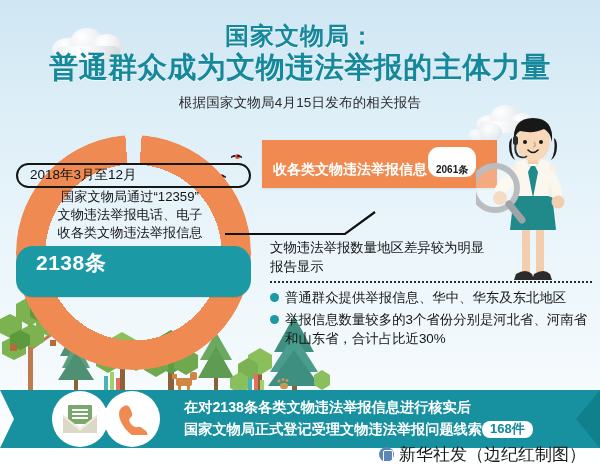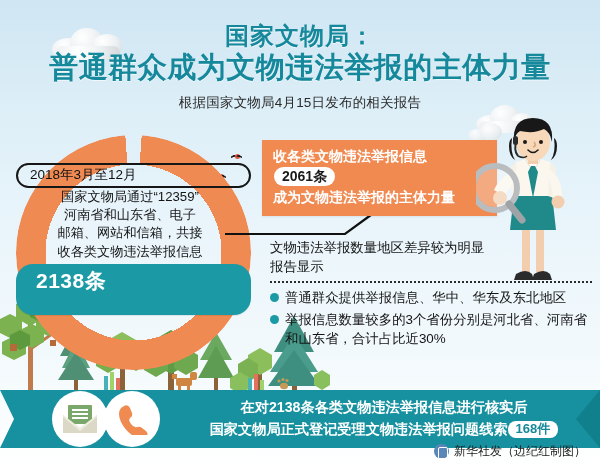--- a/index.html
+++ b/index.html
@@ -77,21 +77,21 @@
 
   
   .callout {
     position: absolute; left: 262px; top: 140px; width: 235px;
     background: #f08a51; padding: 7px 10px 8px 11px;
     color: #ffffff; font-size: 14px; line-height: 1.42; font-weight: bold;
     box-shadow: 0 1px 2px rgba(0,0,0,.08);
   }
   .callout .num-pill {
     display: inline-block; background: #ffffff; color: #1a1a1a;
-    border-radius: 11px; padding: 0px 8px 1px; font-size: 14px; font-weight: bold;
+    border-radius: 11px; padding: 16px 8px 1px; font-size: 10px; font-weight: bold;
     margin-left: 1px; line-height: 1.32; vertical-align: 1px;
   }
 
   
   .report { position: absolute; left: 270px; top: 238px; width: 326px; }
   .report-lead { font-size: 13.4px; line-height: 1.42; color: #141414; }
   .dotted { margin: 5px 0 5px; border-top: 2px dotted #2b2b2b; width: 322px; }
   .bullets { list-style: none; }
   .bullets li {
     position: relative; padding-left: 15px; margin-bottom: 3px;
@@ -105,35 +105,35 @@
   
   .person { position: absolute; left: 476px; top: 116px; width: 112px; height: 170px; }
 
   
   .forest { position: absolute; left: 0; bottom: 72px; width: 330px; height: 110px; }
 
   
   .ribbon { position: absolute; left: 0; top: 390px; width: 600px; height: 58px; }
   .ribbon-text {
     position: absolute; left: 184px; top: 397px; width: 400px;
-    color: #ffffff; font-size: 14.2px; line-height: 1.52; font-weight: bold; text-align: center;
+    color: #ffffff; font-size: 14.2px; line-height: 1.52; font-weight: bold;
   }
   .ribbon-text .num-pill {
     display: inline-block; background: #ffffff; color: #16889b;
     border-radius: 8px; padding: 0 8px 1px; font-size: 13px; font-weight: bold;
     vertical-align: 1px; line-height: 1.3;
   }
   .badge-circle {
     position: absolute; border-radius: 50%; background: #ffffff;
     display: flex; align-items: center; justify-content: center;
   }
   .credit {
     position: absolute; right: 14px; top: 443px;
     display: flex; align-items: center; gap: 5px;
-    font-size: 12px; color: #1a1a1a;
+    font-size: 17px; color: #1a1a1a;
   }
   .credit-logo {
     width: 15px; height: 15px; border-radius: 50%;
     background: #5b86b8; display: inline-block; position: relative;
   }
   .credit-logo::after {
     content: ""; position: absolute; left: 3.5px; top: 2.5px;
     width: 8px; height: 10px; border: 1.4px solid #fff; border-radius: 2px 2px 0 0;
   }
 </style>
@@ -254,36 +254,34 @@
     <div class="title1">国家文物局：</div>
     <div class="title2">普通群众成为文物违法举报的主体力量</div>
     <div class="subtitle">根据国家文物局4月15日发布的相关报告</div>
   </div>
 
   <div class="donut"></div>
   <div class="donut-inner">
     <div class="date-pill">2018年3月至12月</div>
     <div class="donut-body">
       <div>国家文物局通过“12359”</div>
-      <div>河南省和山东省、电子</div>
-      <div>邮箱、网站和信箱，共接</div>
+      <div>文物违法举报电话、电子</div>
       <div>收各类文物违法举报信息</div>
     </div>
     <div class="count-pill">2138条</div>
   </div>
 
   <svg class="leader" viewBox="0 0 165 42">
     <polyline points="0,24 120,24 150,2" fill="none" stroke="#111111" stroke-width="2.2"></polyline>
   </svg>
 
   <div class="callout">
     <div>
       <span>收各类文物违法举报信息</span><span class="num-pill">2061条</span>
     </div>
-    <div>成为文物违法举报的主体力量</div>
   </div>
 
   <svg class="person" viewBox="0 0 112 170">
 
     <rect x="46" y="110" width="8" height="48" fill="#f2ceae"></rect>
     <rect x="60" y="110" width="8" height="48" fill="#f2ceae"></rect>
 
     <path d="M40 158 q10 -6 16 0 l2 6 -20 0 z" fill="#2b2b2b"></path>
     <path d="M58 158 q10 -6 16 0 l2 6 -20 0 z" fill="#2b2b2b"></path>
 

